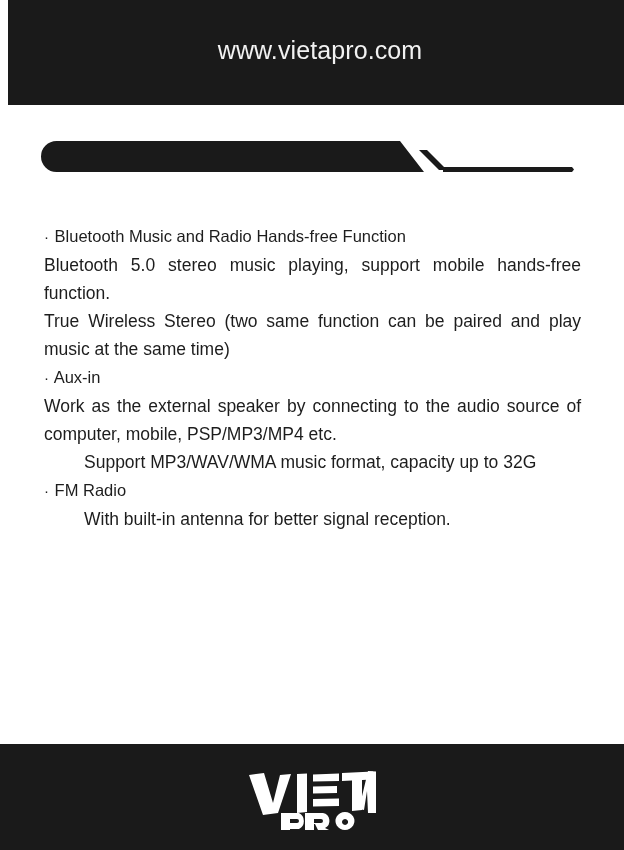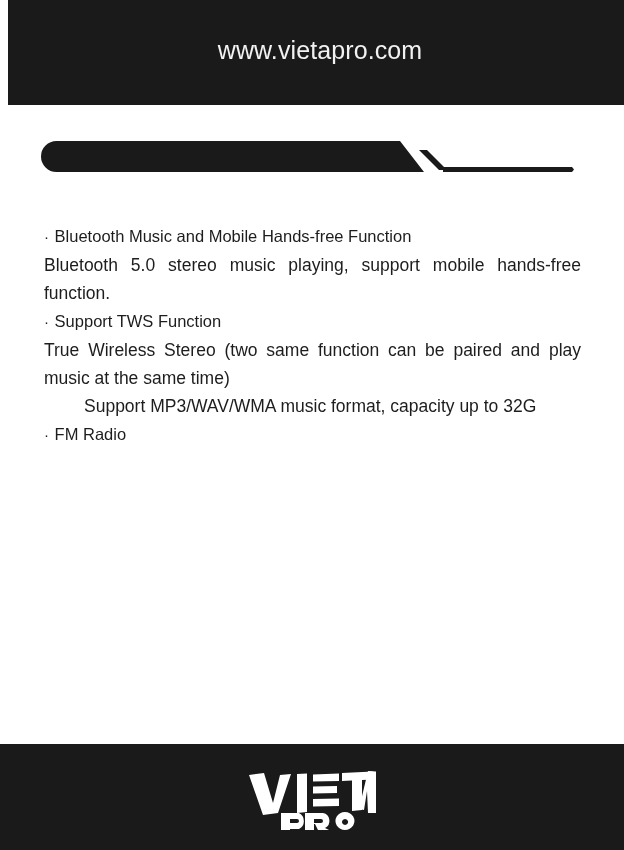--- a/index.html
+++ b/index.html
@@ -133,43 +133,47 @@
     <path d="M 443,29 L 572,29 L 574,31.5 L 572,34 L 443,34 Z" fill="#1a1a1a"></path>
   </svg>
   <span class="banner-label">Features</span>
 </div>
 
 <div class="content">
 
   <div>
     <div class="feat-head">
       <span class="dot">·</span>
-      <span>Bluetooth Music and Mobile Hands-free Function</span>
+      <span>Bluetooth Music and Radio Hands-free Function</span>
     </div>
     <div class="feat-body">Bluetooth 5.0 stereo music playing, support mobile hands-free function.</div>
   </div>
 
   <div>
+    <div class="feat-body">True Wireless Stereo (two same function can be paired and play music at the same time)</div>
+  </div>
+
+  <div>
     <div class="feat-head">
       <span class="dot">·</span>
-      <span>Support TWS Function</span>
+      <span>Aux-in</span>
     </div>
-    <div class="feat-body">True Wireless Stereo (two same function can be paired and play music at the same time)</div>
-  </div>
-
+    <div class="feat-body">Work as the external speaker by connecting to the audio source of computer, mobile, PSP/MP3/MP4 etc.</div>
+  </div>
 
   <div>
     <div class="feat-body last-line-natural">Support MP3/WAV/WMA music format, capacity up to 32G</div>
   </div>
 
   <div>
     <div class="feat-head">
       <span class="dot">·</span>
       <span>FM Radio</span>
     </div>
+    <div class="feat-body last-line-natural">With built-in antenna for better signal reception.</div>
   </div>
 
 </div>
 
 <div class="footer">
   <div class="logo">
     <svg width="130" height="62" viewBox="0 0 130 62">
       <g fill="#ffffff">
 
         <path d="M2,6 L17,4 L26,34 L33,6 L44,5 L31,44 L16,46 Z"></path>

